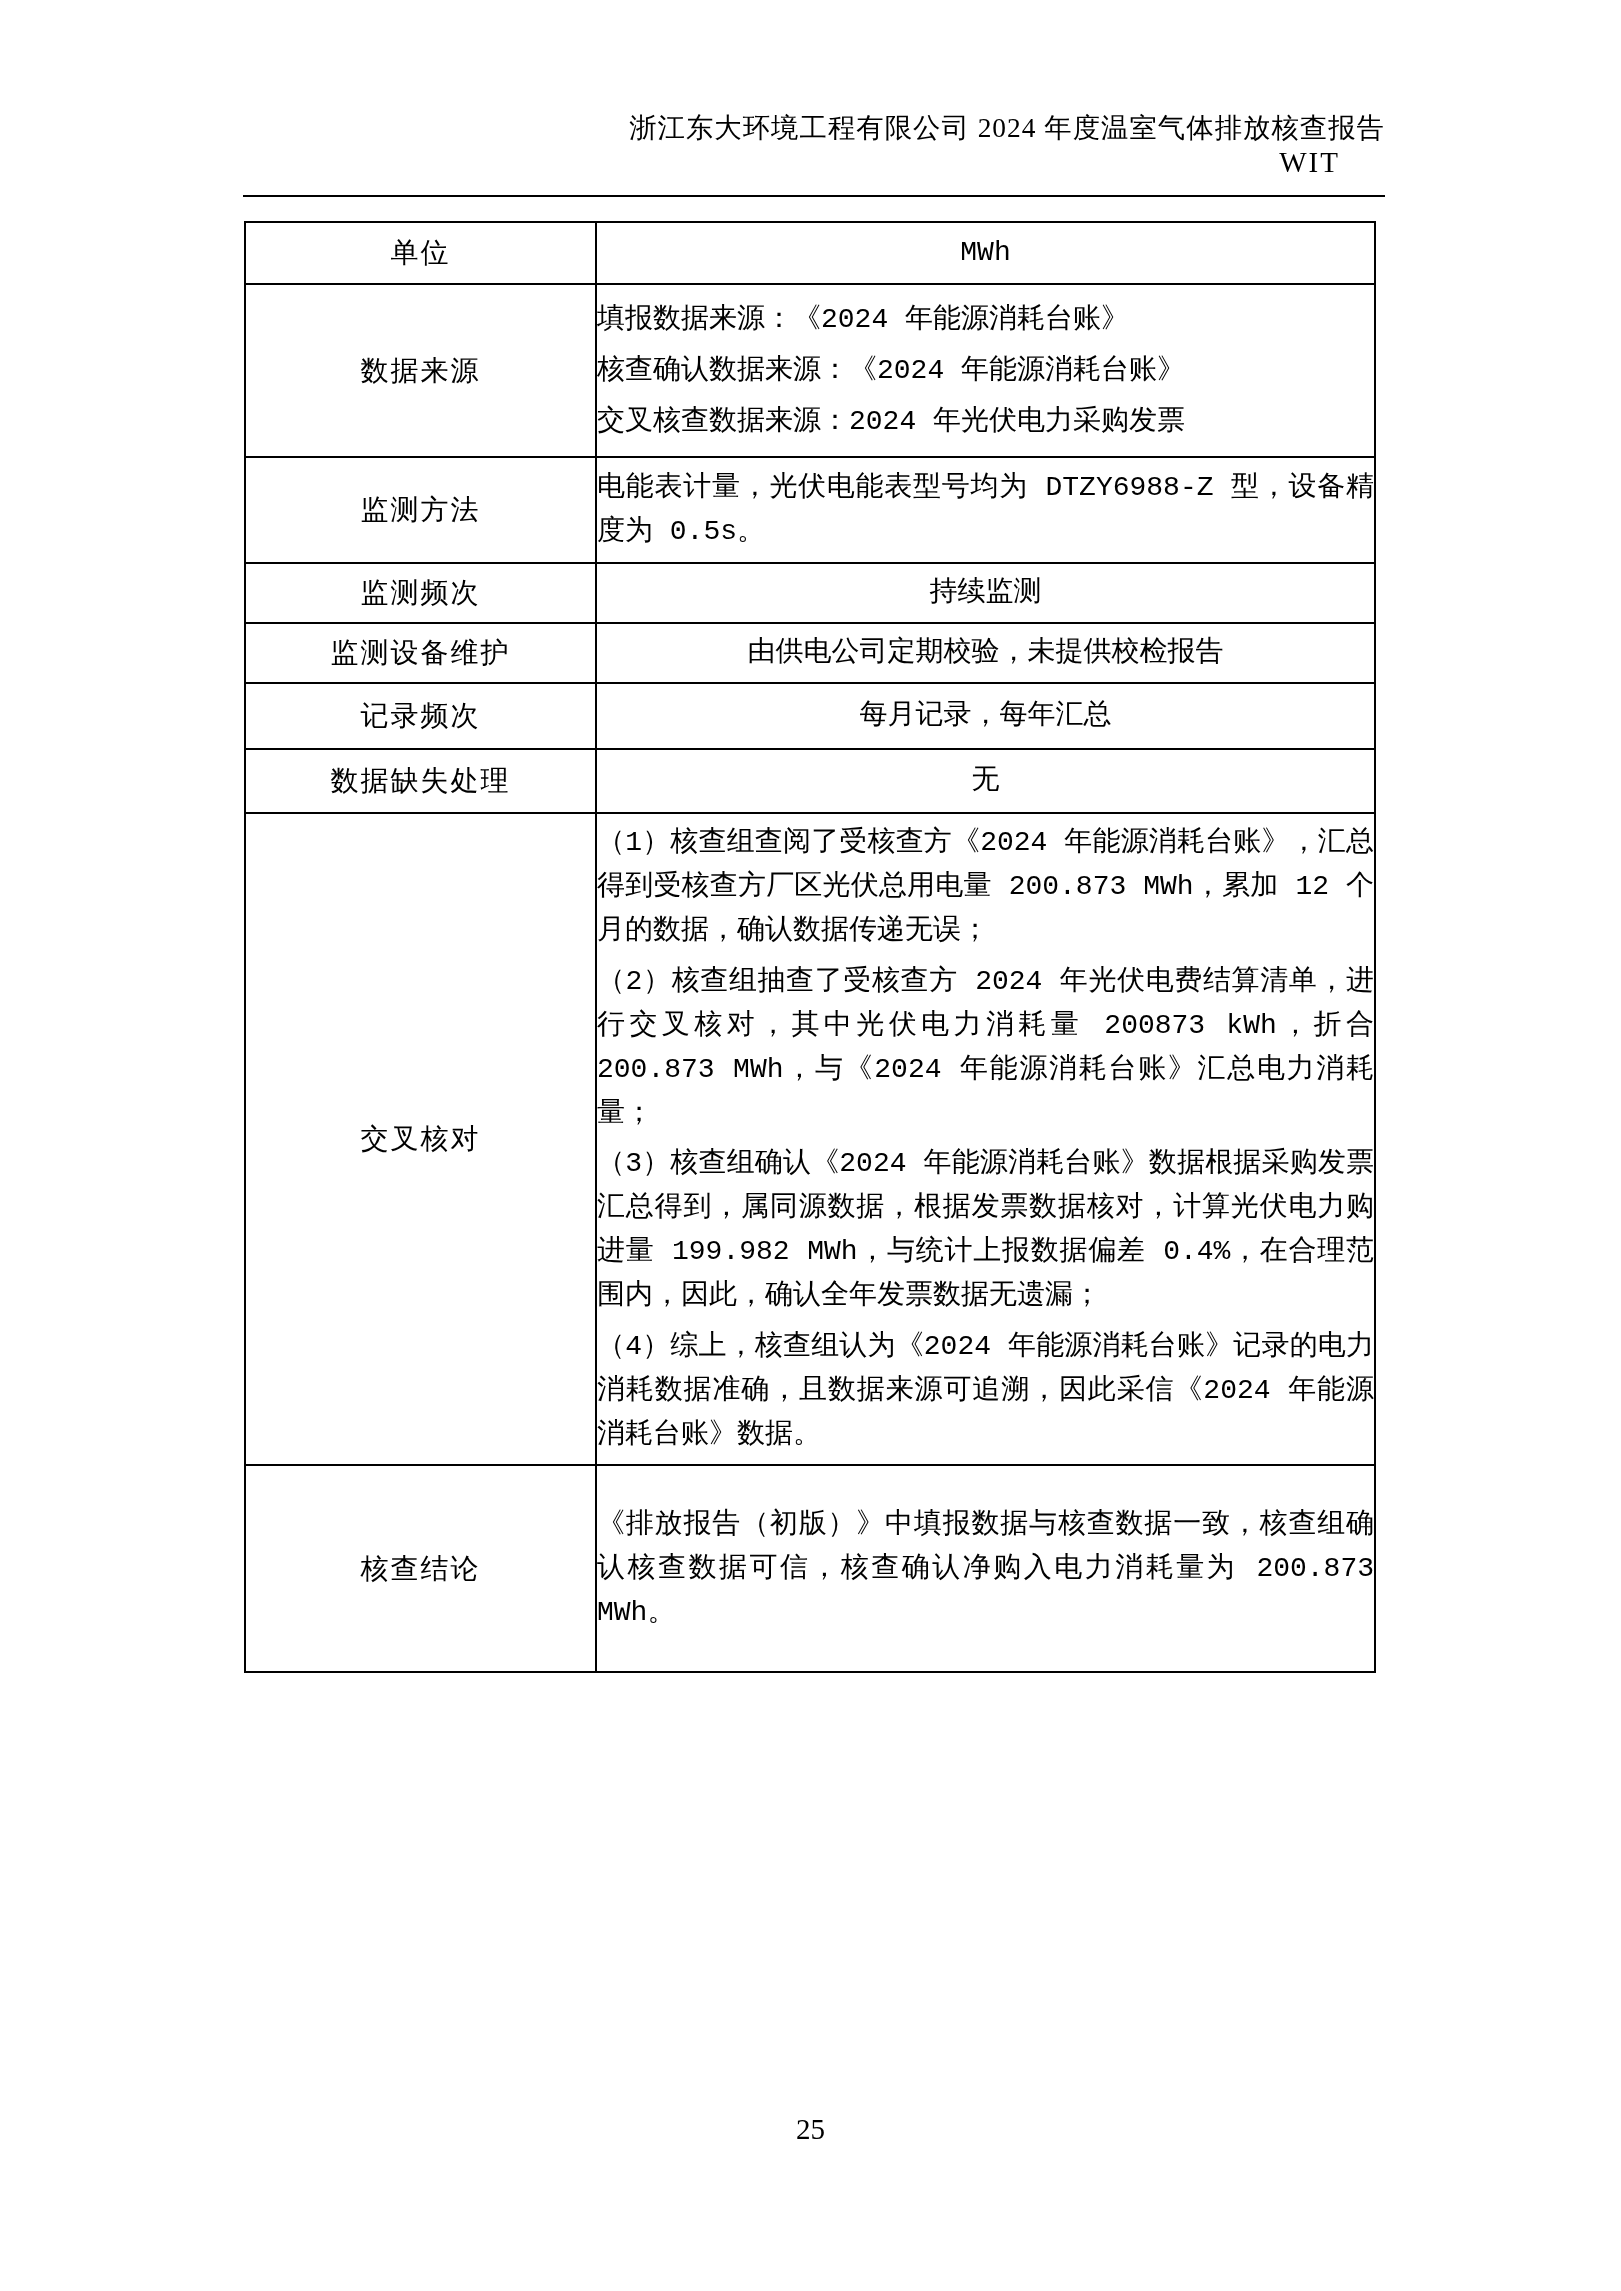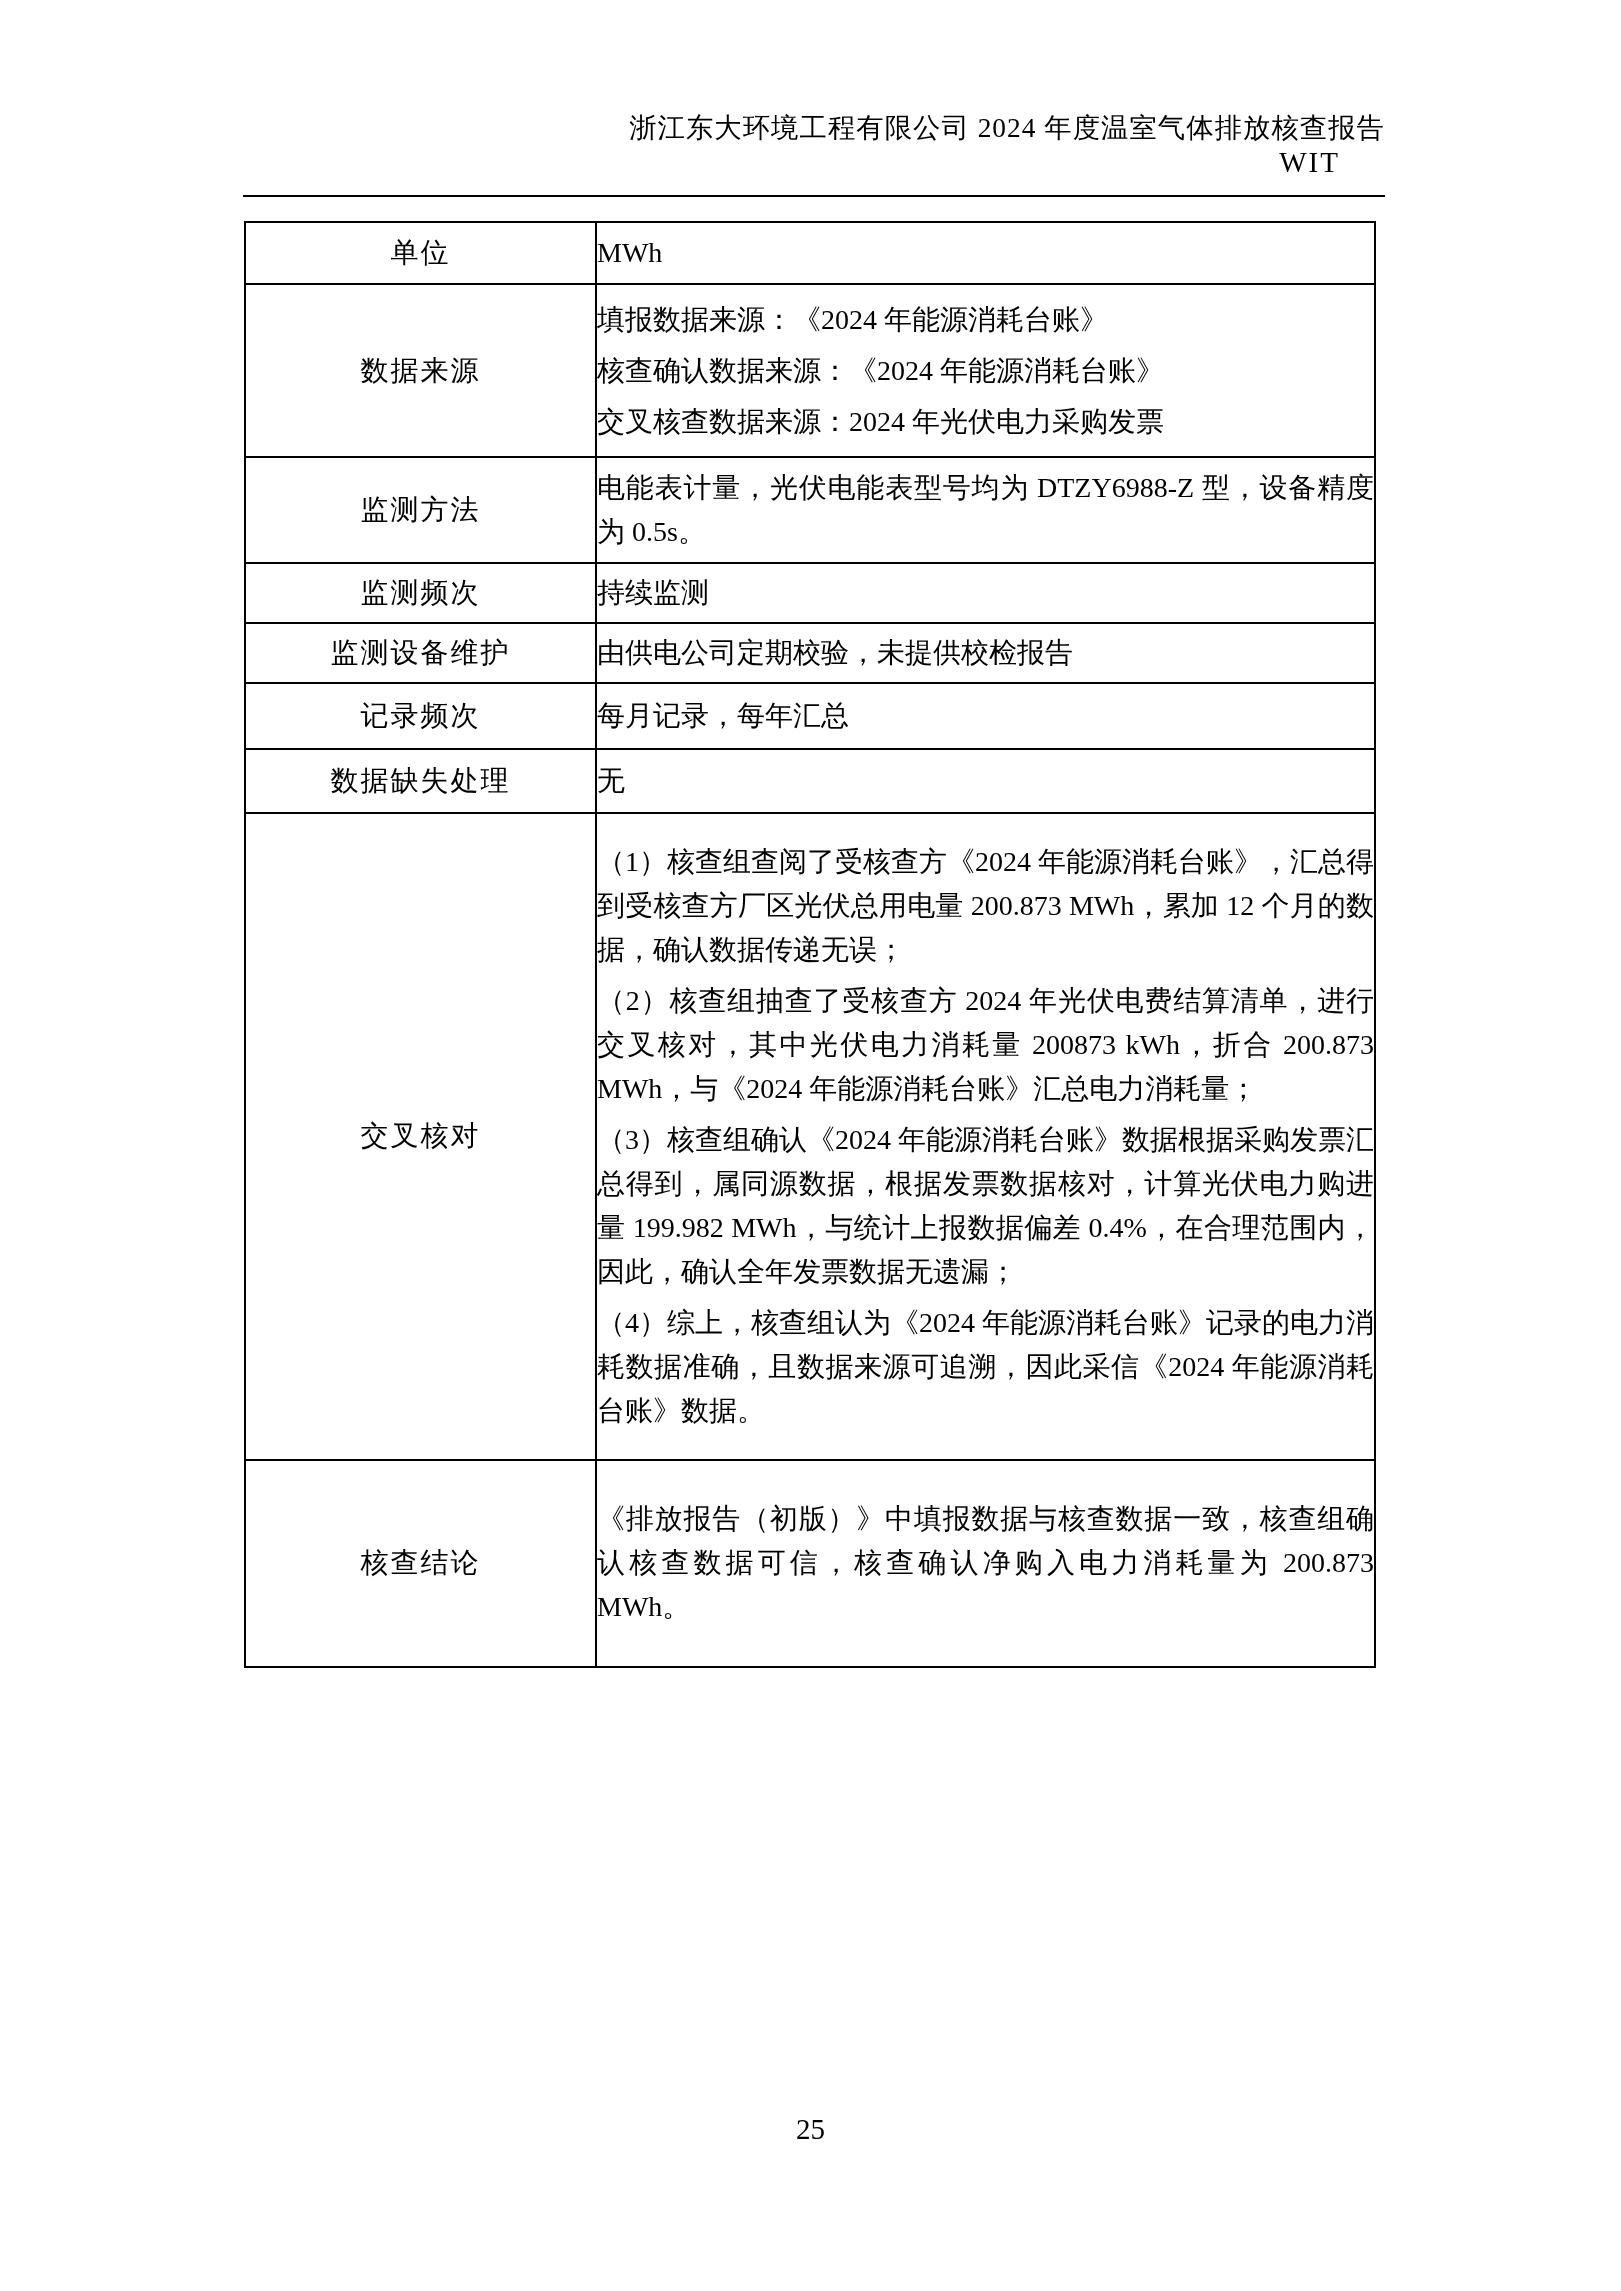--- a/index.html
+++ b/index.html
@@ -46,34 +46,36 @@
     width: 1132px;
     margin-left: 1px;
     margin-top: 24.5px;
     border: 2.9px solid #000000;
   }
   table.report-table td {
     border: 2px solid #000000;
     font-size: 28px;
     vertical-align: middle;
     padding: 0;
+    font-family: Liberation Mono, monospace;
   }
   td.label-cell {
     width: 349px;
     text-align: center;
     letter-spacing: 2px;
   }
   td.content-cell {
     padding: 5.9px 19.6px 5.9px 27.4px;
   }
   td.content-cell p {
     margin: 6.9px 0;
     line-height: 44px;
   }
   td.content-cell.align-center {
+    text-align: center;
     border-radius: 6px;
   }
   td.content-cell.align-left {
     text-align: justify;
   }
   td.content-cell.align-left p:last-child {
     text-align-last: left;
   }
   
   table.report-table tr:nth-child(1) { height: 62px; }

